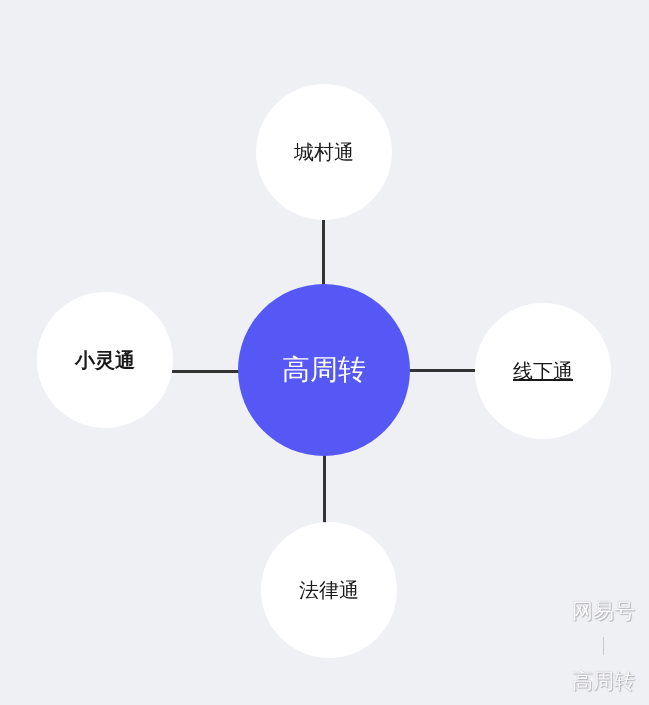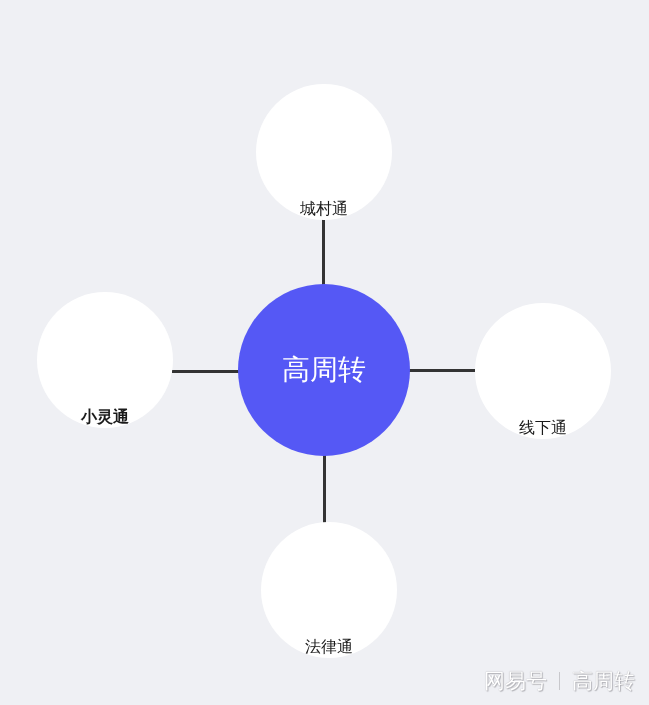--- a/index.html
+++ b/index.html
@@ -4,33 +4,33 @@
 <style>
   html, body { margin: 0; padding: 0; }
   body {
     width: 649px; height: 705px; background: #eff0f4;
     position: relative; overflow: hidden;
     font-family: "DejaVu Sans", "Liberation Sans", sans-serif;
   }
   .line { position: absolute; background: #333333; }
   .node {
     position: absolute; border-radius: 50%; background: #ffffff;
-    display: flex; align-items: flex-end; justify-content: center;
-    color: #1a1a1a; font-size: 16px;
+    display: flex; align-items: center; justify-content: center;
+    color: #1a1a1a; font-size: 20px;
   }
   .hub {
     position: absolute; border-radius: 50%;
     display: flex; align-items: center; justify-content: center;
     color: #ffffff; font-size: 28px;
   }
   .watermark {
     position: absolute; right: 14px; bottom: 10px;
     color: #ffffff; font-size: 21px;
     text-shadow: 0 0 1px #9a9aa0, 1px 1px 1px #b5b5ba;
-    display: flex; align-items: center; gap: 12px;
+    display: flex; align-items: center; gap: 12px; flex-direction: column;
   }
   .wm-sep { width: 1px; height: 18px; background: #c8c8cc; }
 </style>
 </head>
 <body style="background: rgb(239, 240, 244);">
 
 <div class="line" style="left: 322px; top: 218px; width: 3px; height: 68px; background: rgb(51, 51, 51);"></div>
 <div class="line" style="left: 323px; top: 455px; width: 3px; height: 68px; background: rgb(51, 51, 51);"></div>
 <div class="line" style="left: 172px; top: 370px; width: 68px; height: 3px; background: rgb(51, 51, 51);"></div>
 <div class="line" style="left: 409px; top: 369px; width: 66px; height: 3px; background: rgb(51, 51, 51);"></div>
@@ -38,21 +38,21 @@
 <div class="hub" style="left: 238px; top: 284px; width: 172px; height: 172px; background: rgb(85, 88, 245);">
   <span>高周转</span>
 </div>
 
 <div class="node" style="left:256px; top:84px; width:136px; height:136px;">
   <span>城村通</span>
 </div>
 <div class="node" style="left:37px; top:292px; width:136px; height:136px;font-weight:bold;">
   <span>小灵通</span>
 </div>
-<div class="node" style="left:475px; top:303px; width:136px; height:136px;">
+<div class="node" style="left:475px; top:303px; width:136px; height:136px;text-decoration:underline;">
   <span>线下通</span>
 </div>
 <div class="node" style="left:261px; top:522px; width:136px; height:136px;">
   <span>法律通</span>
 </div>
 
 <div class="watermark">
   <span>网易号</span>
   <span class="wm-sep"></span>
   <span>高周转</span>

